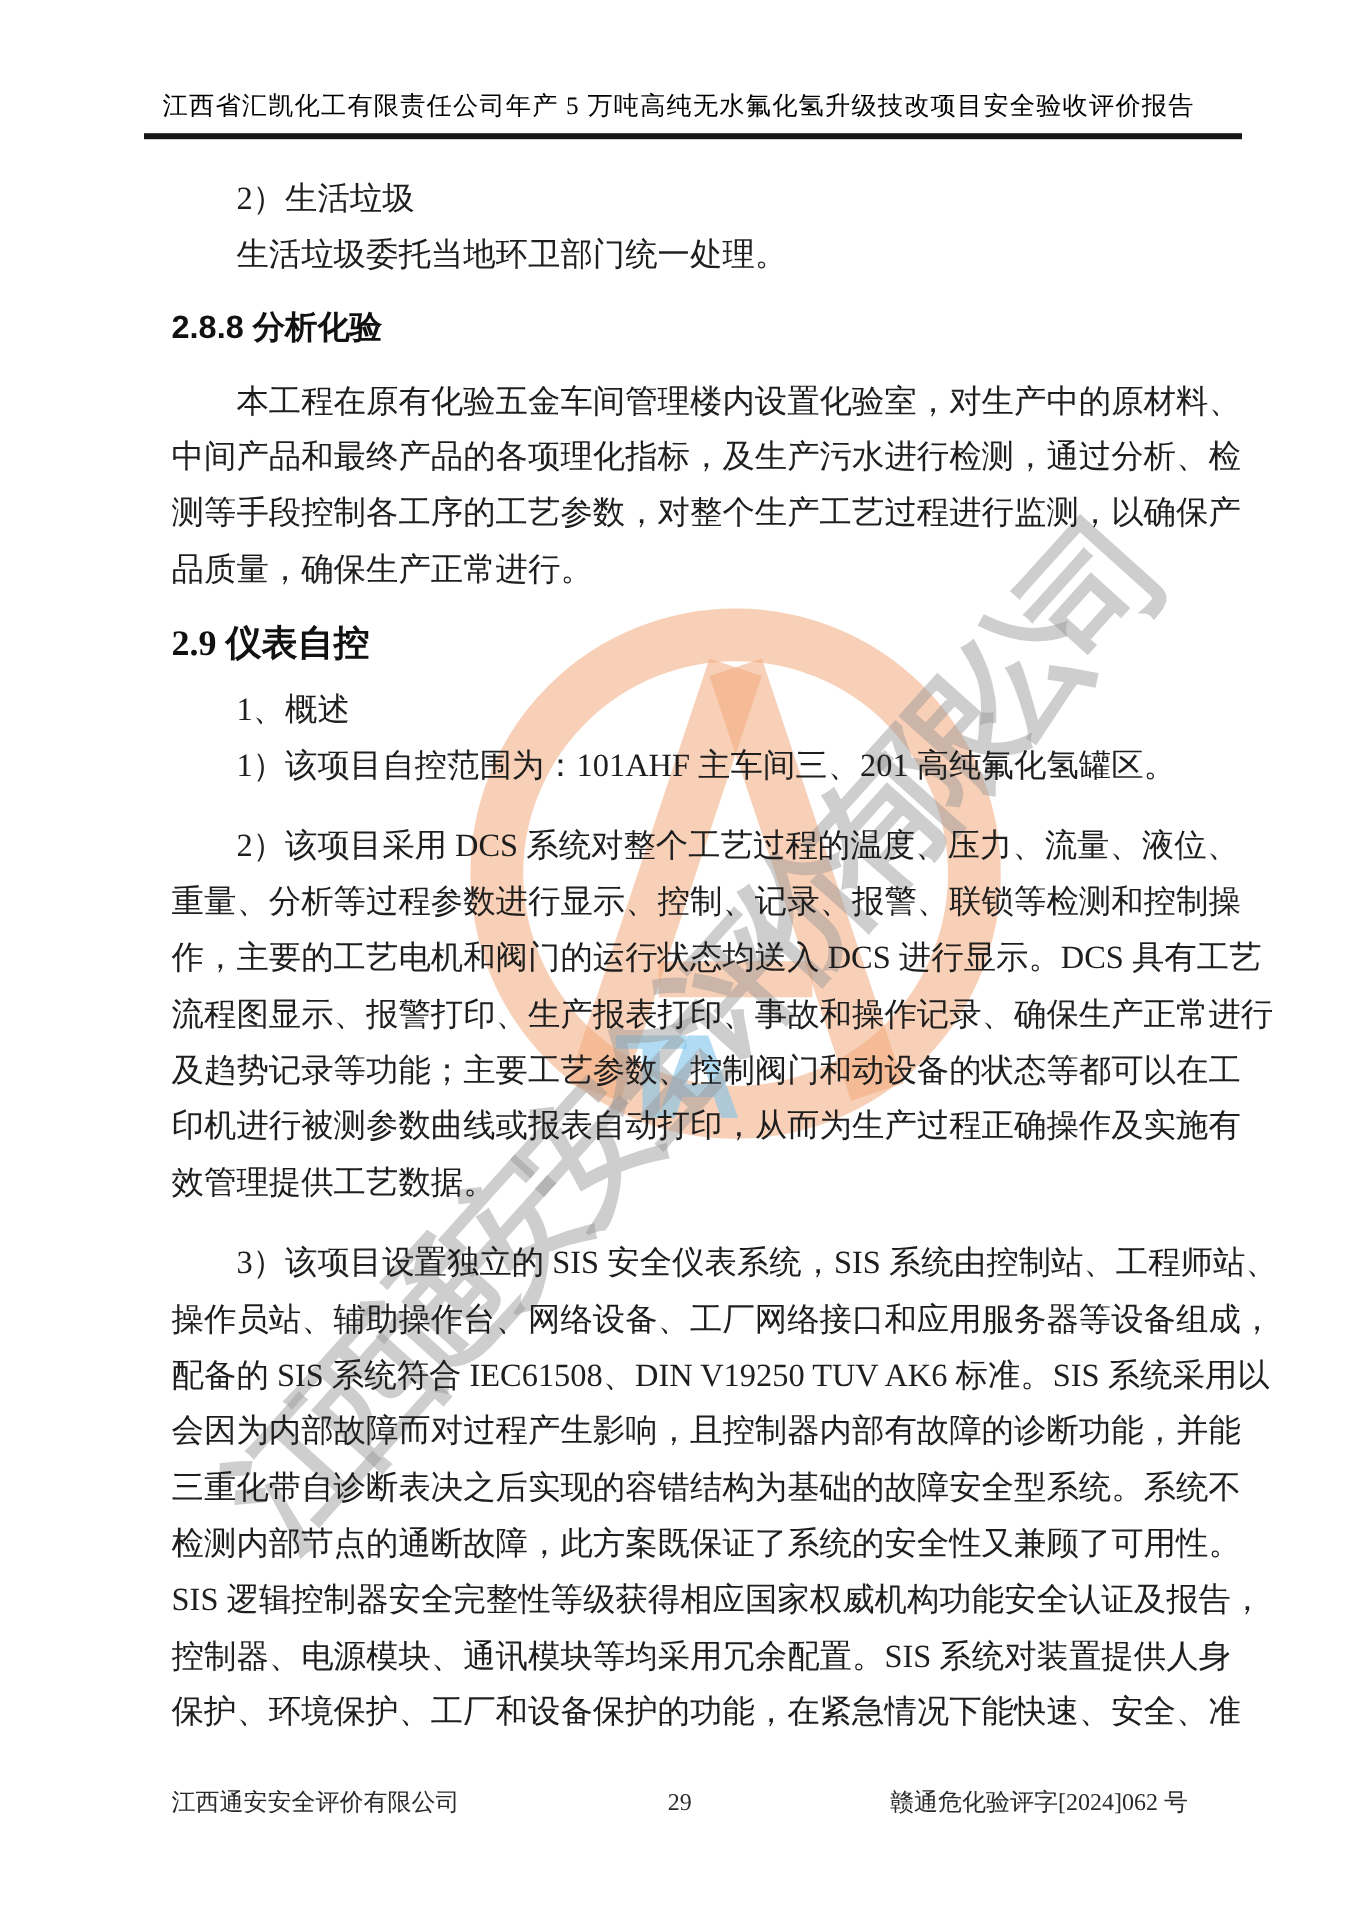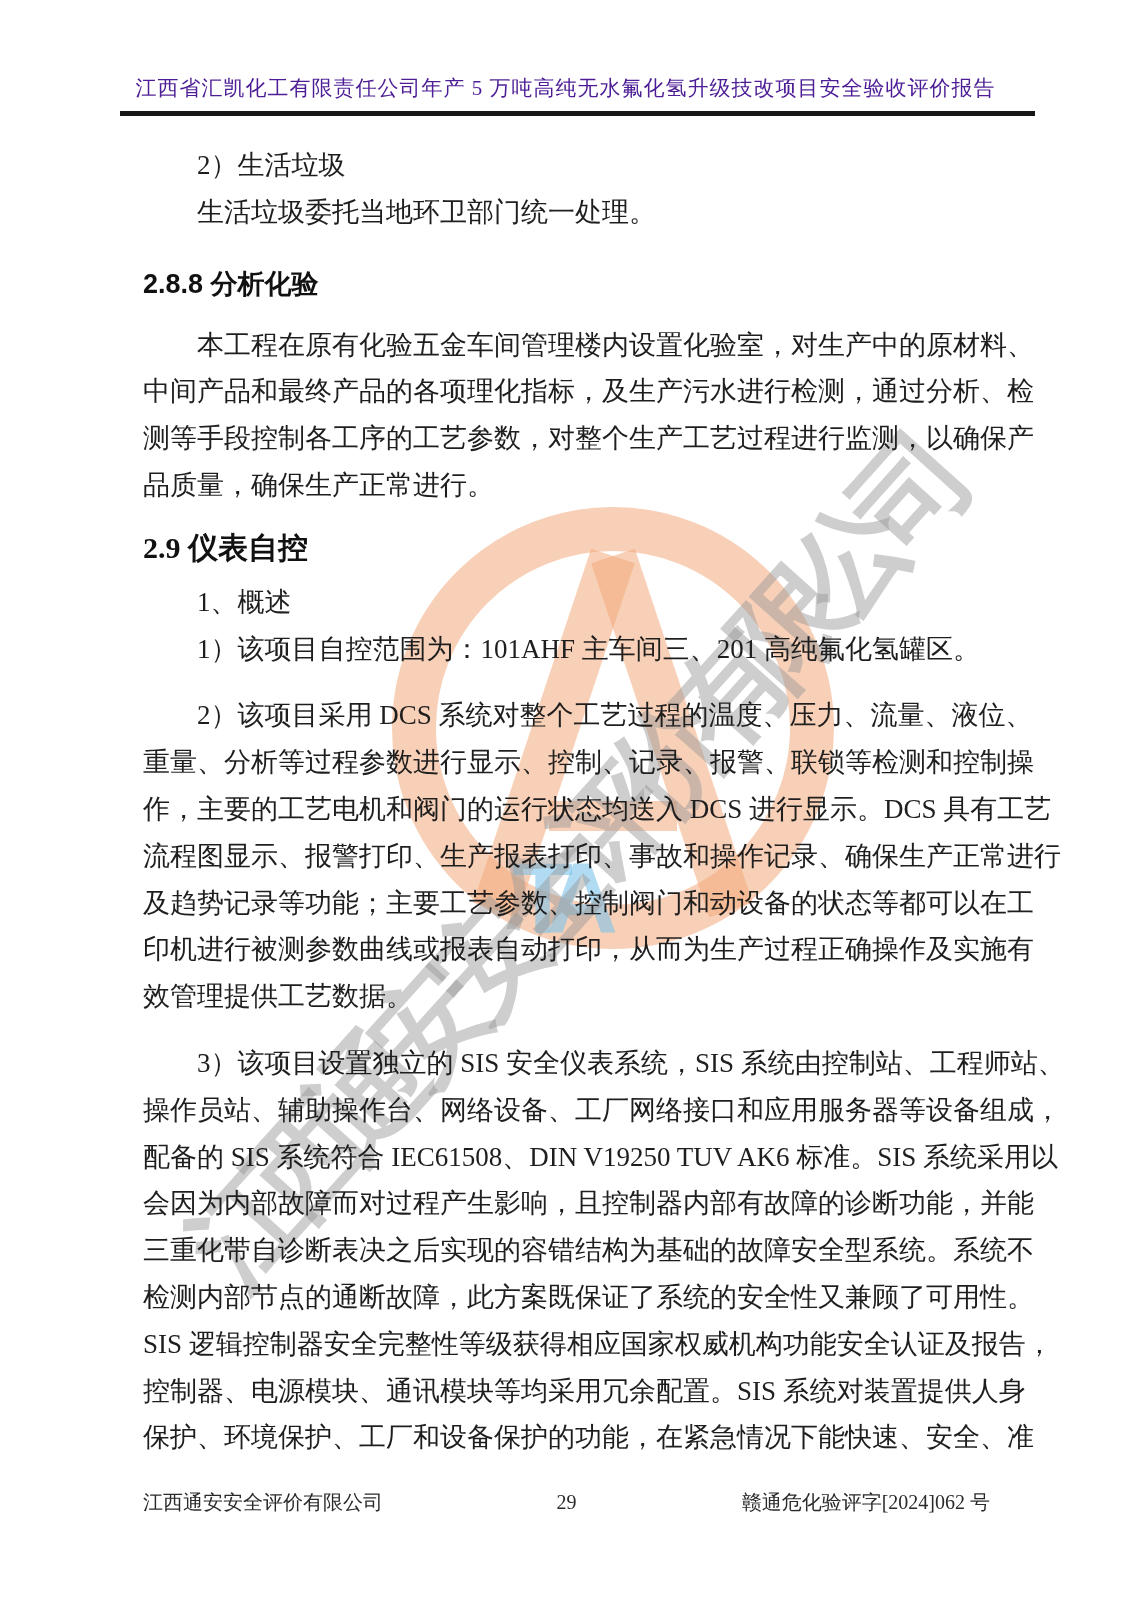--- a/index.html
+++ b/index.html
@@ -9,21 +9,21 @@
     margin:0 auto;
     background:#ffffff;
     overflow:hidden;
     font-family:"Liberation Serif","DejaVu Serif",serif;
     color:#1e1e1e;
   }
   
   .doc-header{
     position:absolute;top:74px;left:0;right:0;
     text-align:center;
-    font-size:21px;letter-spacing:1px;color:#4c1d95;
+    font-size:21px;letter-spacing:1px;color:#000000;
     z-index:3;
   }
   .header-rule{
     position:absolute;top:111px;left:120px;width:915px;height:5px;
     background:#171717;z-index:3;
   }
   
   .wm{position:absolute;inset:0;z-index:1;pointer-events:none;}
   .wm-logo{position:absolute;left:383px;top:498px;width:460px;height:460px;}
   .wm-ta{
@@ -56,21 +56,21 @@
   .ln{
     text-align:justify;text-align-last:justify;
     white-space:nowrap; 
   }
   .ln.first{text-indent:2em;}
   .ln.last{text-align-last:left;white-space:normal;}
   .ln.single{text-indent:2em;text-align-last:left;white-space:normal;}
   .h-288{
     font-family:"Liberation Sans","DejaVu Sans",sans-serif;
     font-weight:700;font-size:27px;line-height:46px;
-    margin:25px 0 15px 0;color:#111;
+    margin:14px 0 15px 0;color:#111;
   }
   .h-29{
     font-weight:700;font-size:30px;line-height:50px;
     margin:14px 0 6px 0;color:#111;
   }
   .para{margin:0;}
   .mt4{margin-top:20px;}
   
   .doc-footer{
     position:absolute;left:143px;top:1490px;width:847px;

